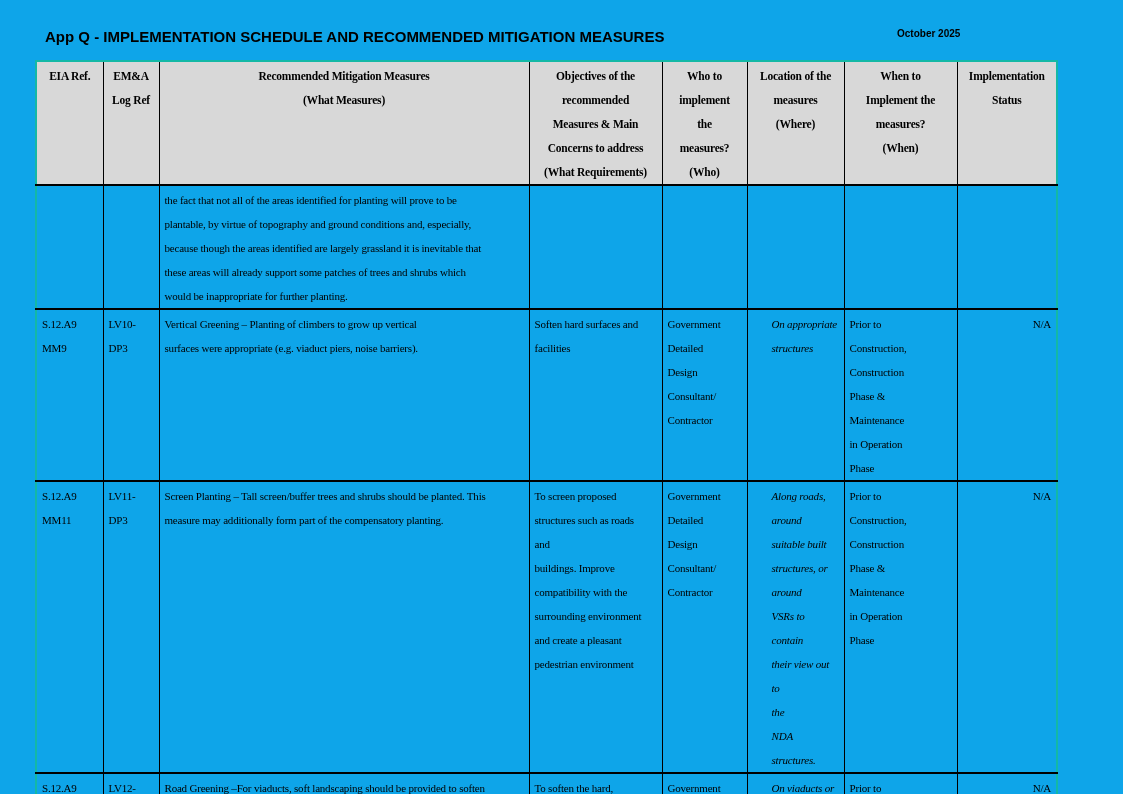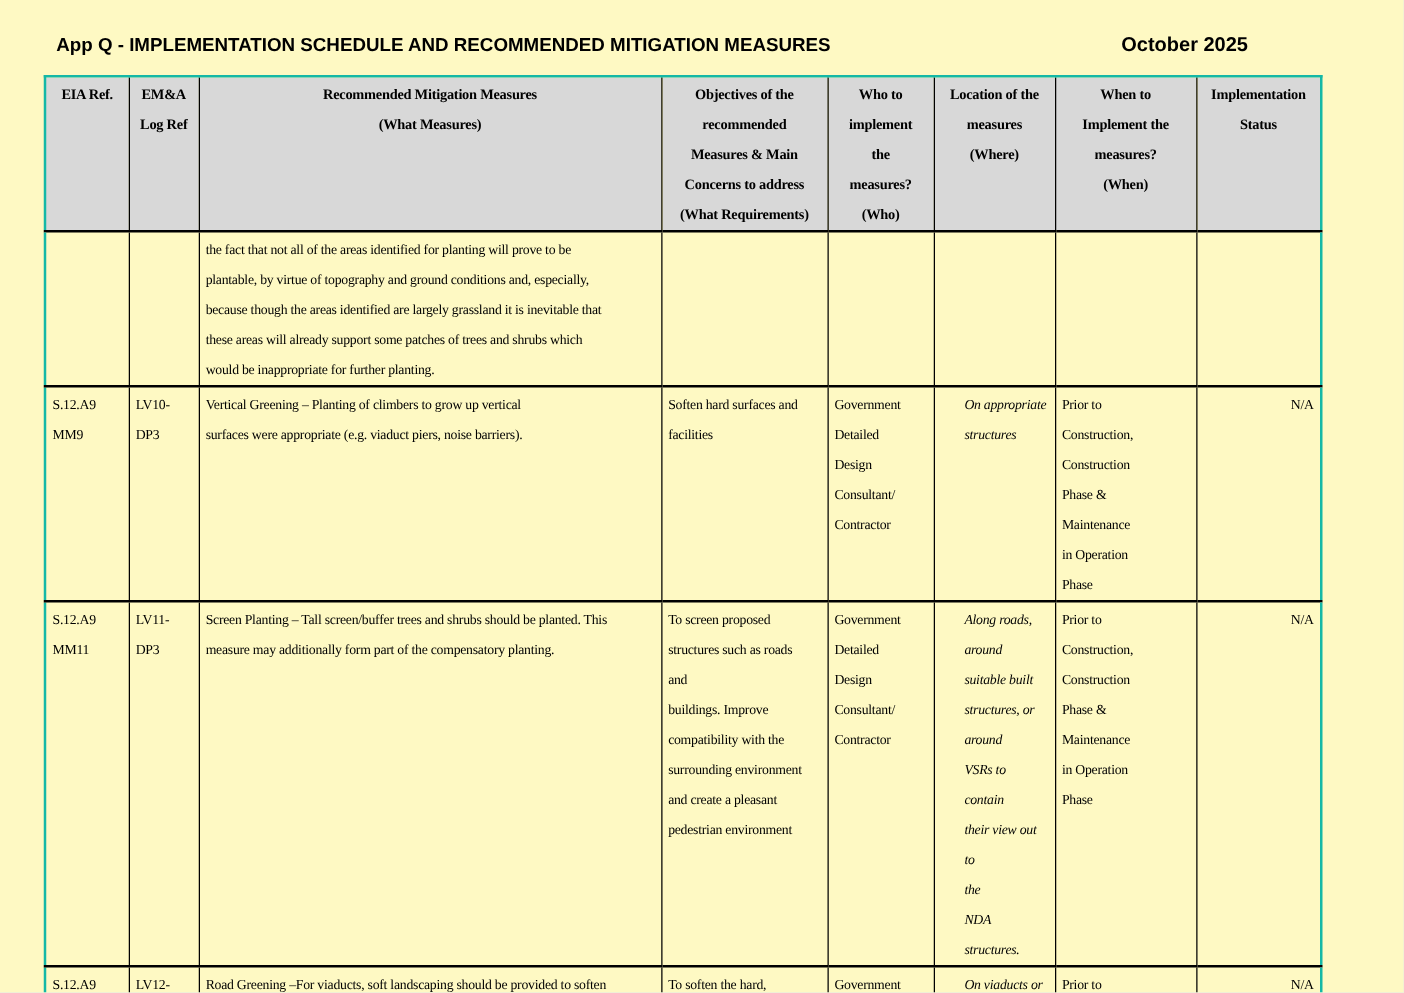--- a/index.html
+++ b/index.html
@@ -1,42 +1,42 @@
 <!DOCTYPE html>
 <html><head>
 <meta charset="utf-8">
 <style>
   * { box-sizing: border-box; }
   html, body { margin: 0; padding: 0; background: #e8e8e8; }
   .page {
     position: relative;
     width: 1123px;
     height: 794px;
-    background: #fef9c3;
+    background: #0ea5e9;
     font-family: "Liberation Serif", serif;
     color: #000000;
     overflow: hidden;
     margin: 0 auto;
   }
   .doc-title {
     position: absolute;
     left: 45px;
     top: 28px;
     font-family: "Liberation Sans", sans-serif;
     font-weight: bold;
     font-size: 15px;
     white-space: nowrap;
   }
   .doc-date {
     position: absolute;
     left: 897px;
     top: 28px;
     font-family: "Liberation Sans", sans-serif;
     font-weight: bold;
-    font-size: 16px;
+    font-size: 10px;
     white-space: nowrap;
   }
   table.sched {
     position: absolute;
     left: 35px;
     top: 60px;
     width: 1021px;
     border-collapse: collapse;
     table-layout: fixed;
     border: 2px solid #14b8a6;

